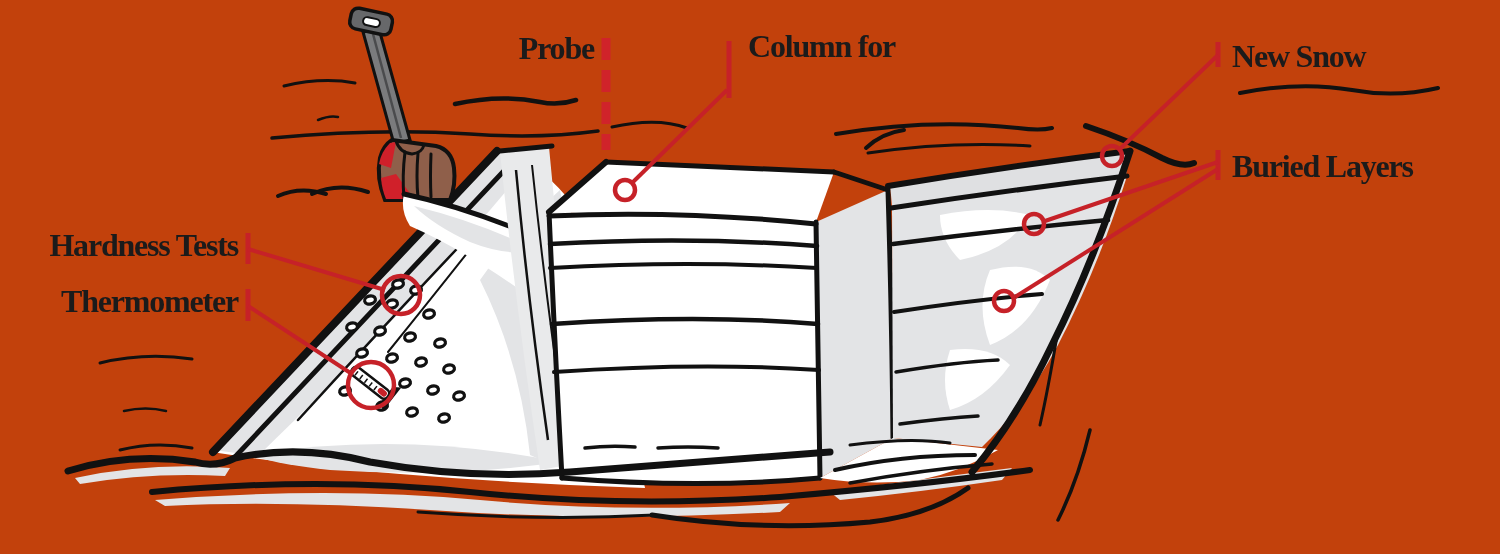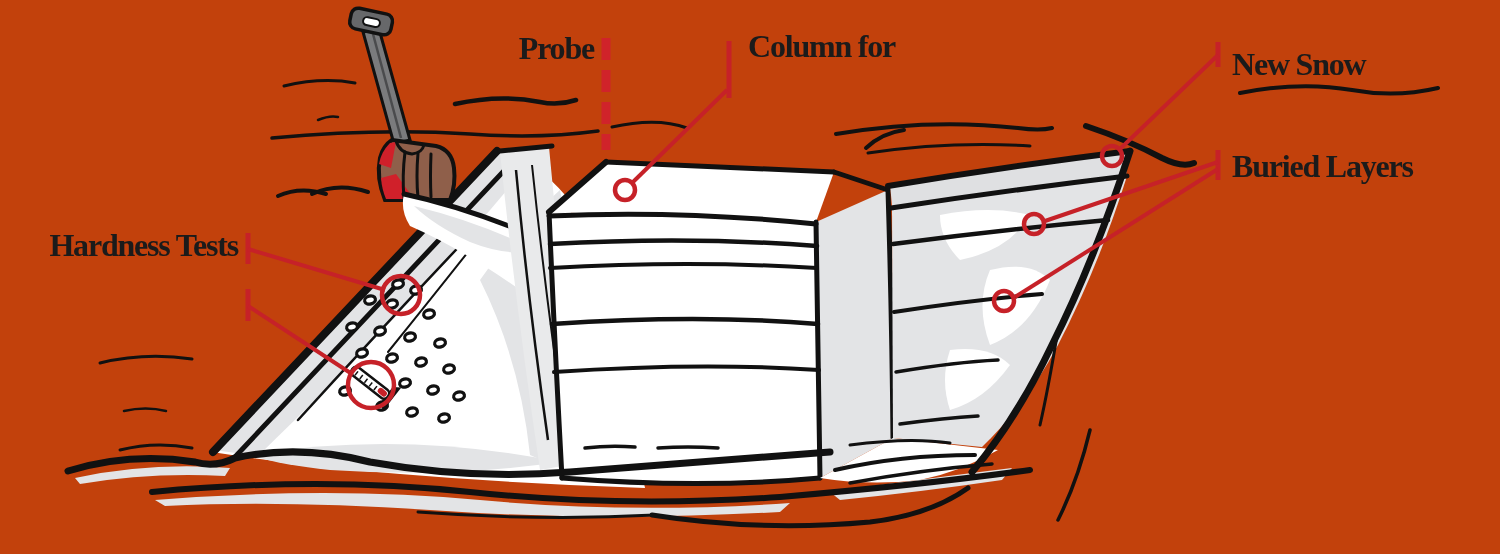--- a/index.html
+++ b/index.html
@@ -224,19 +224,20 @@
     </g>
   </g>
 </svg>
 
   <div class="lbl right" style="right:906px;top:30px;">Probe</div>
 
   <div class="lbl" style="left:739px;top:28px;margin-left:9px;">
     <div>Column for</div>
   </div>
 
-  <div class="lbl" style="left:1232px;top:46px;">New Snow</div>
+  <div class="lbl" style="left:1232px;top:38px;">New Snow</div>
 
   <div class="lbl" style="left:1232px;top:148px;">Buried Layers</div>
 
   <div class="lbl right" style="right:1262px;top:227px;">Hardness Tests</div>
 
+  <div class="lbl right" style="right:1262px;top:283px;">Thermometer</div>
 </div>
 
 </body></html>

